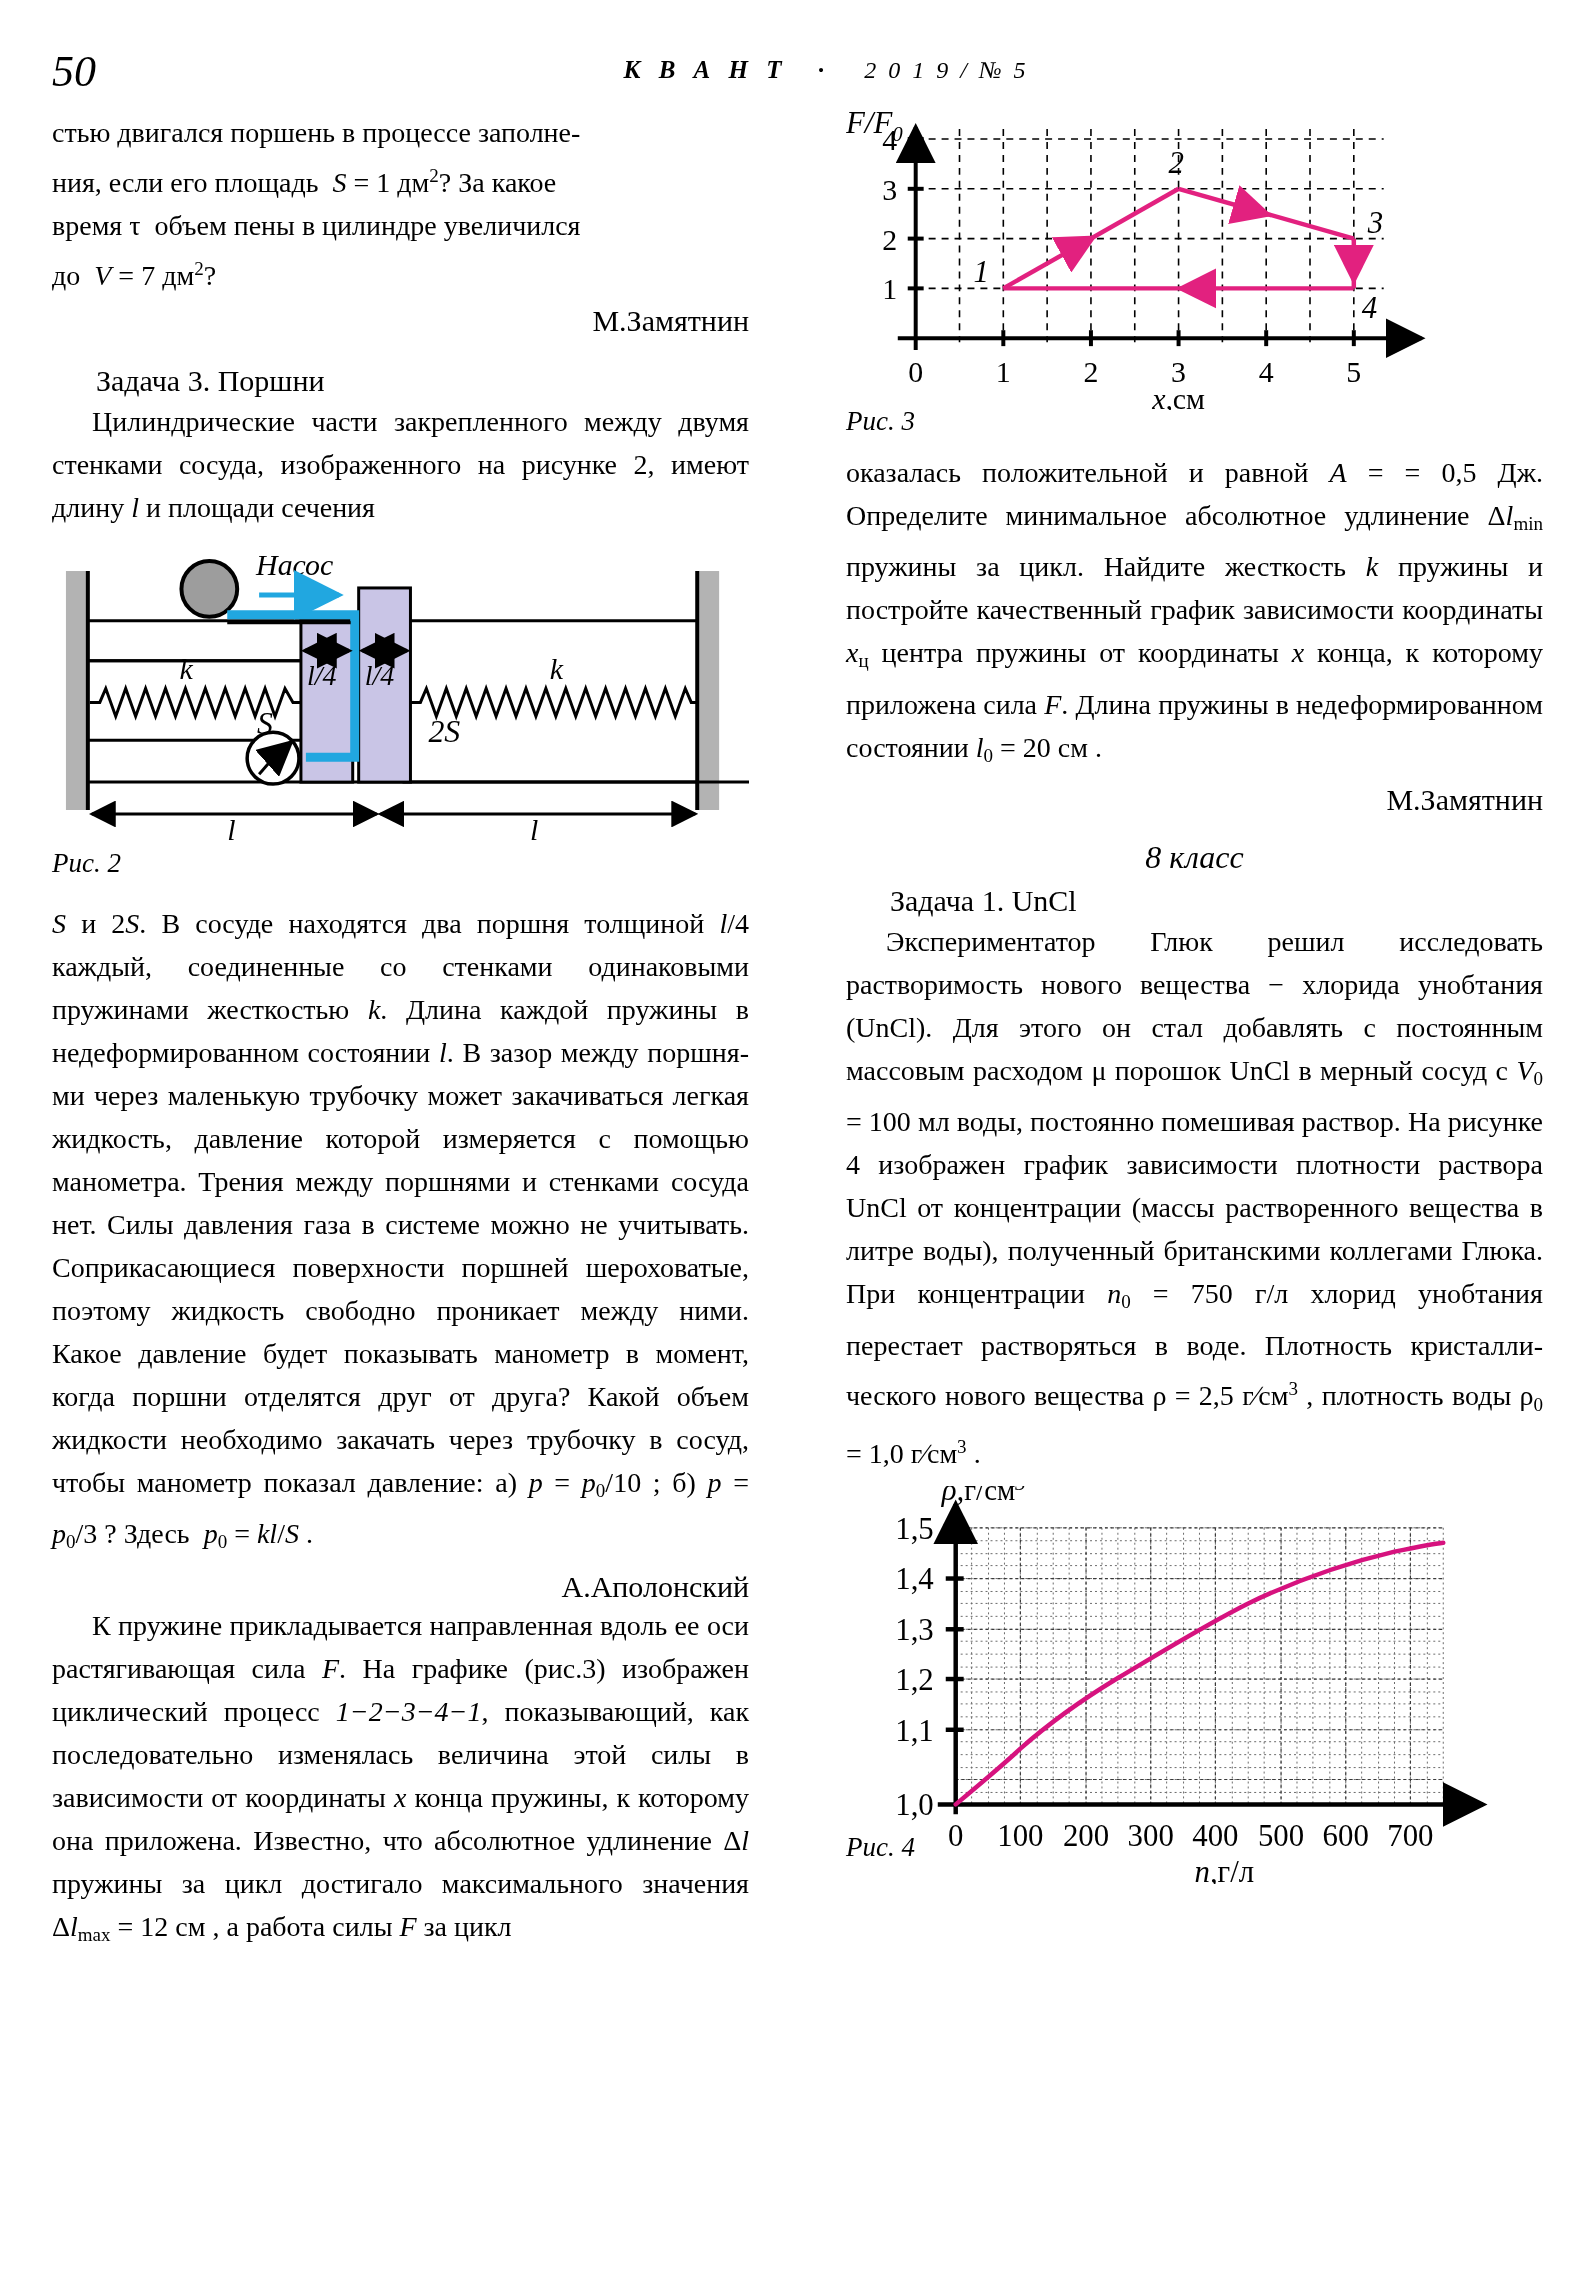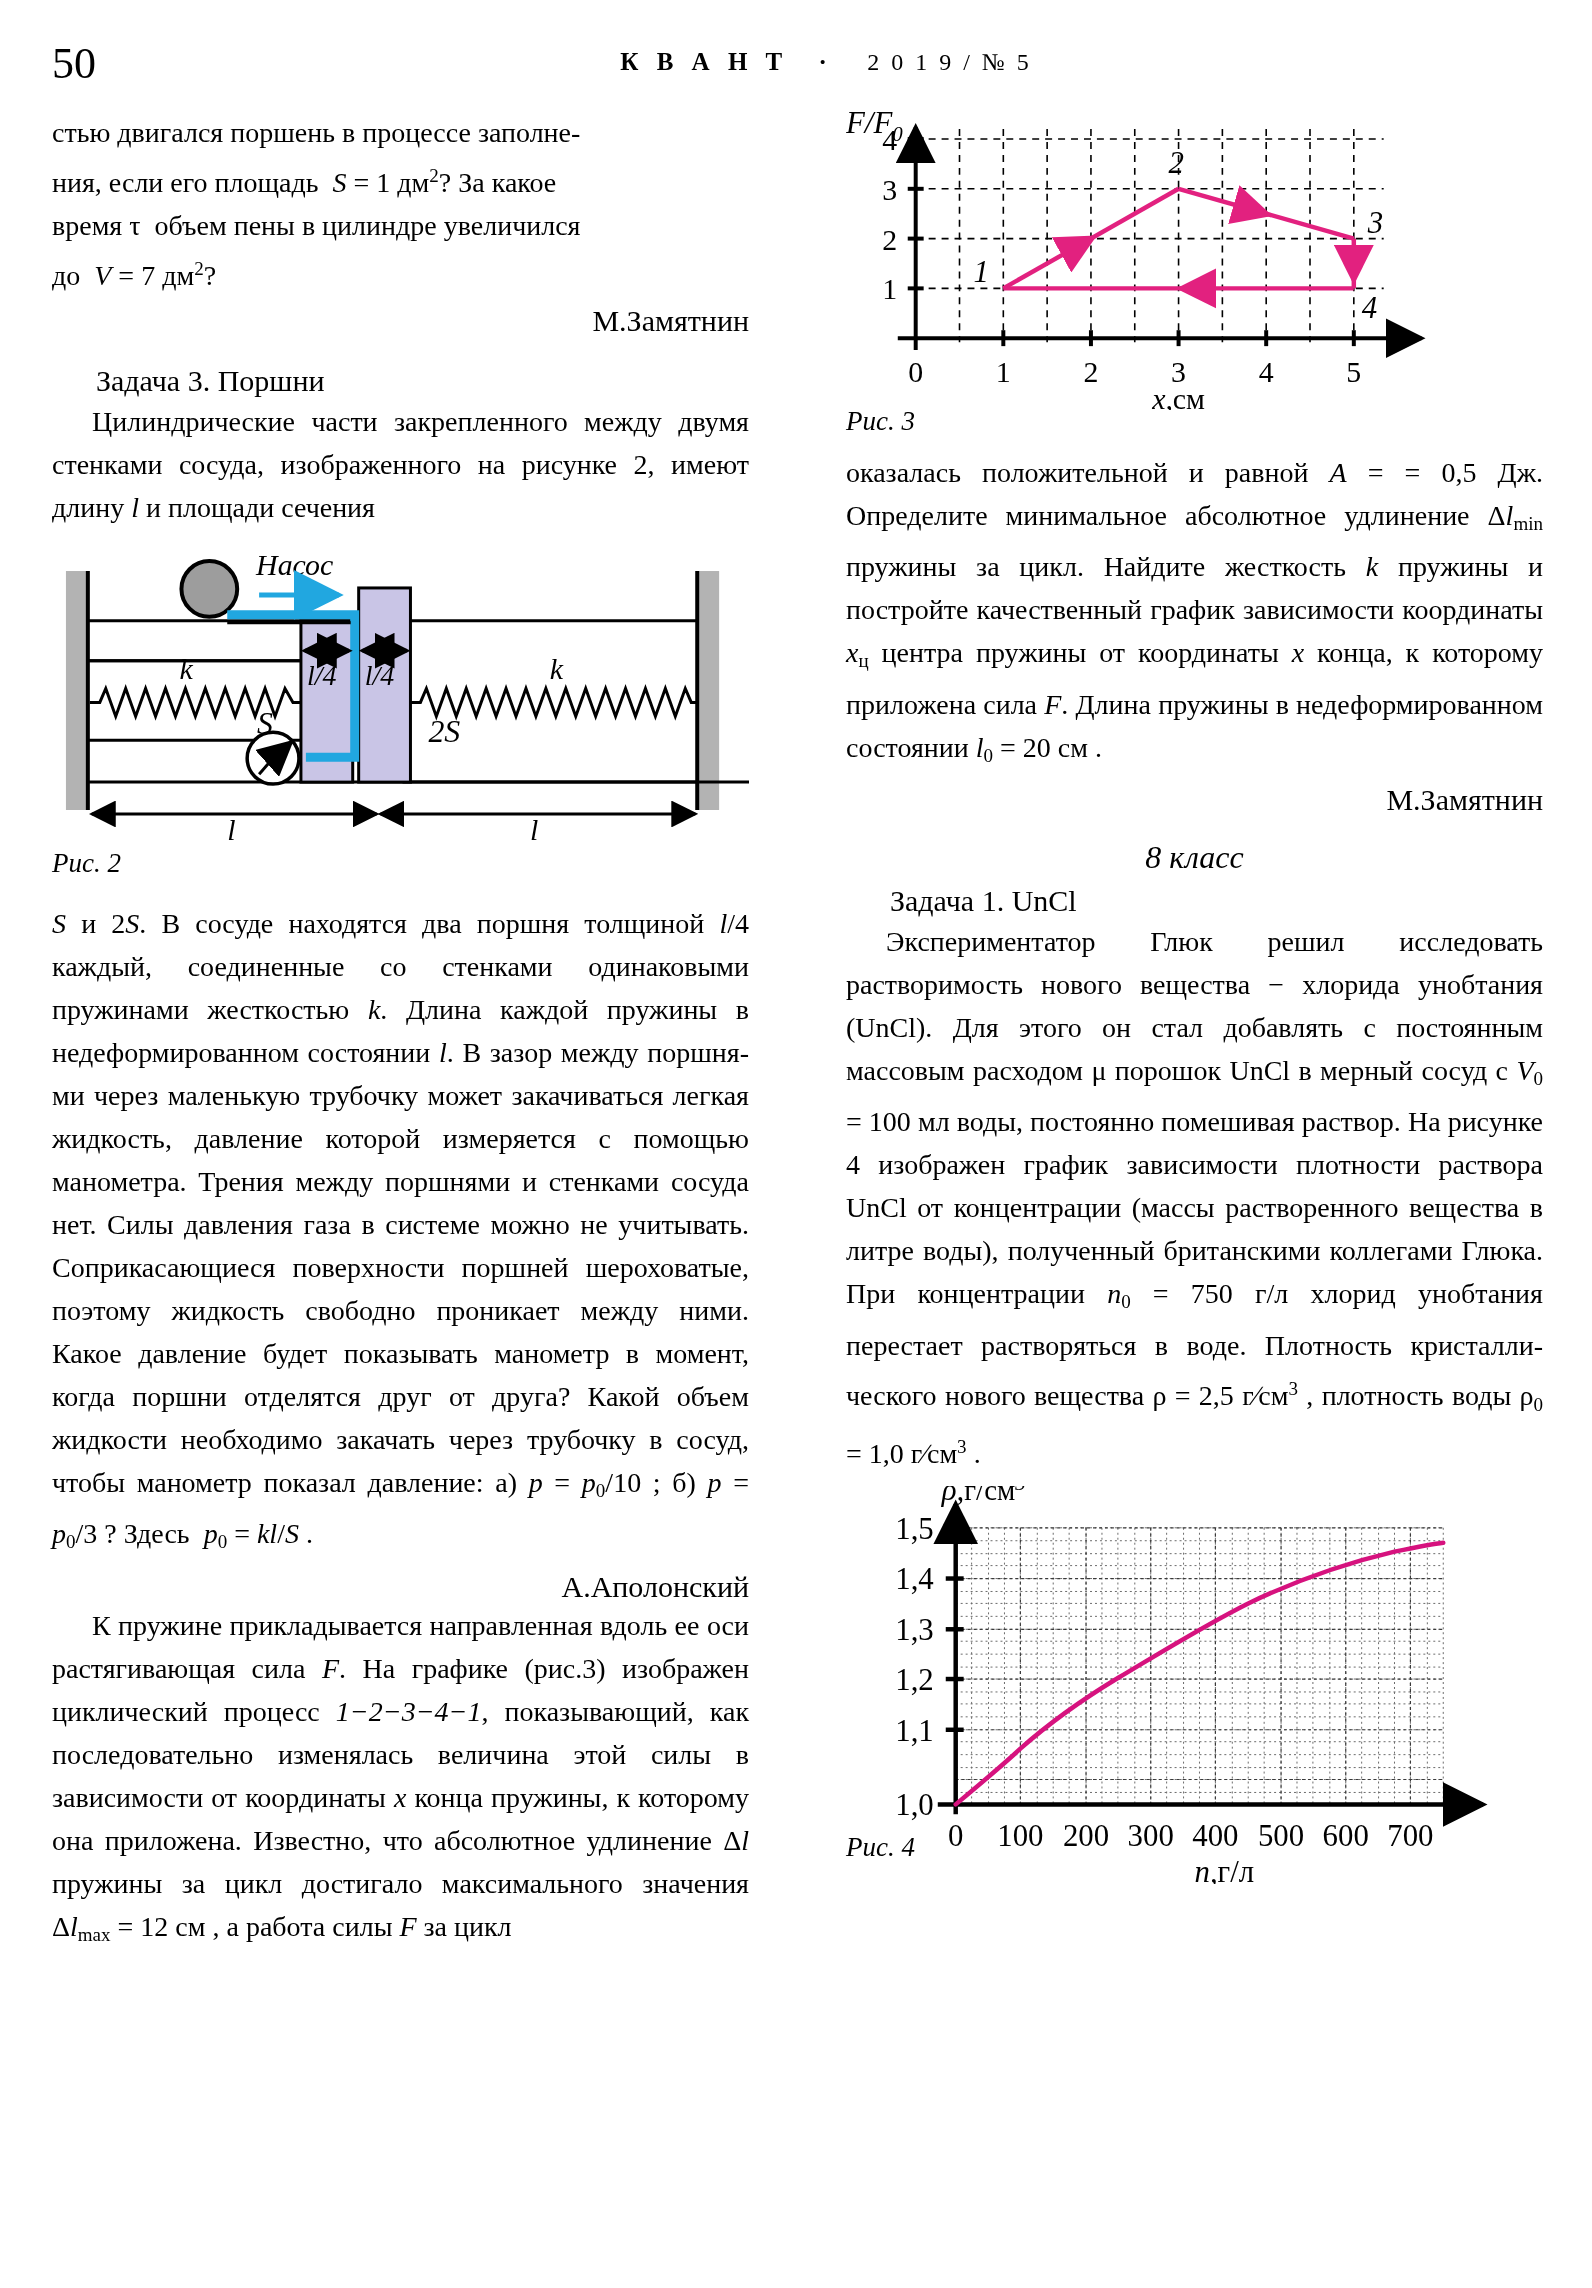--- a/index.html
+++ b/index.html
@@ -14,21 +14,21 @@
     overflow: hidden;
   }
   .page {
     position: relative;
     width: 1592px; height: 2289px;
     padding: 0;
   }
   
   .header {
     position: absolute;
-    top: 38px; left: 0; width: 1272px; height: 48px;
+    top: 46px; left: 0; width: 1272px; height: 48px; font-style: italic;
   }
   .pageno {
     position: absolute; left: 52px; top: 0;
     font-size: 44px; font-family: "Liberation Serif", serif;
     letter-spacing: 0px;
   }
   .journal {
     position: absolute; left: 0; top: 10px; width: 1592px;
     text-align: center;
     font-size: 25px; font-weight: bold;

